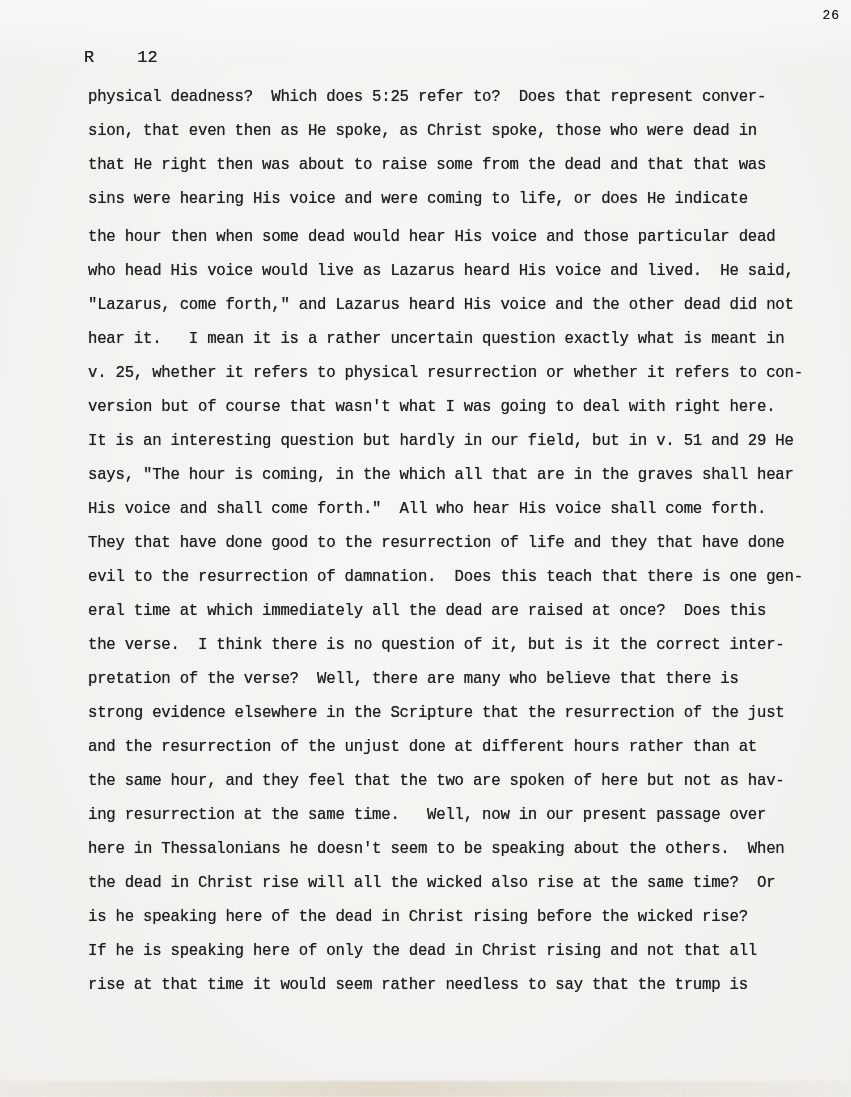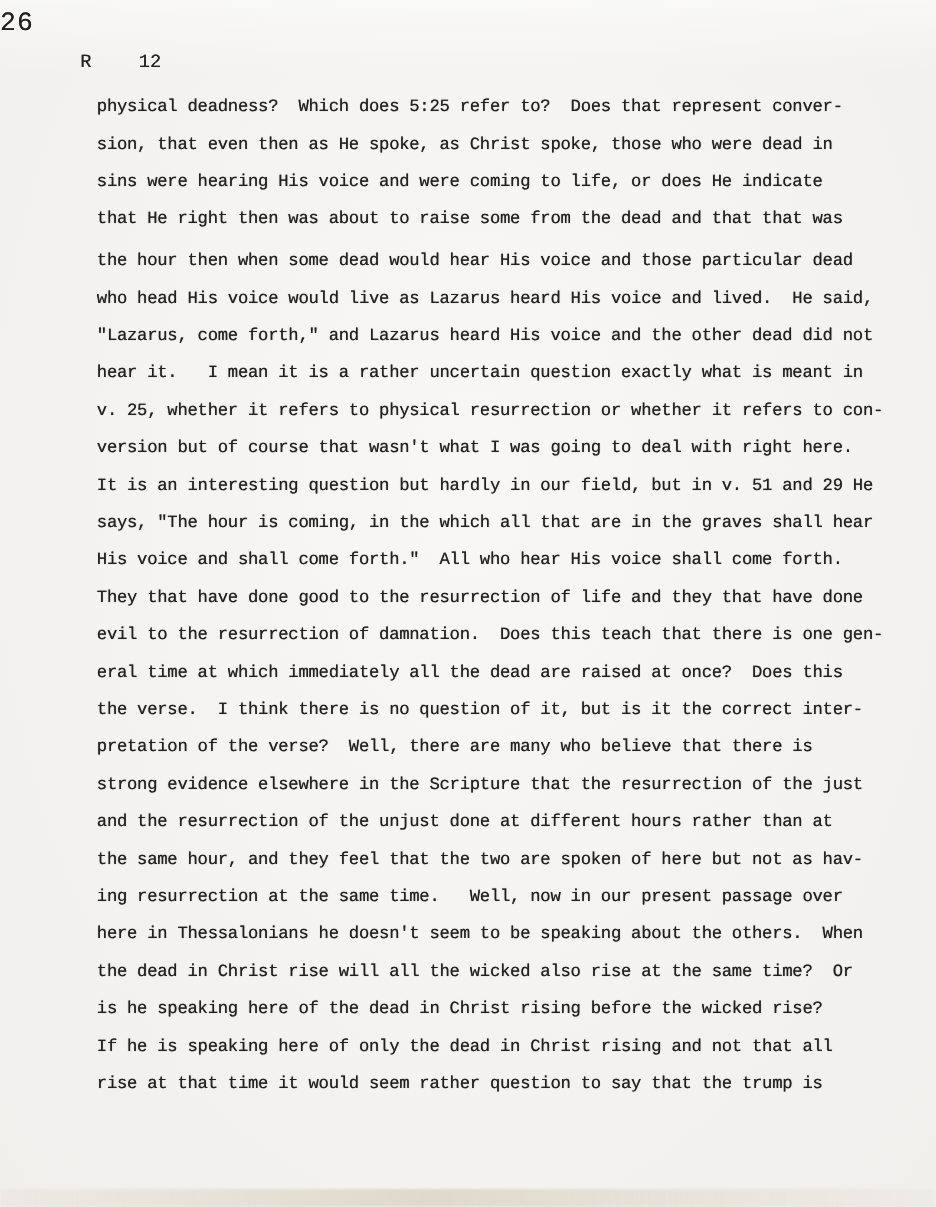--- a/index.html
+++ b/index.html
@@ -18,29 +18,29 @@
       radial-gradient(ellipse at 50% 40%, rgba(255,255,255,0.35), rgba(0,0,0,0.015));
     overflow: hidden;
     font-family: "Liberation Mono", "DejaVu Sans Mono", monospace;
     color: #222120;
   }
   .page-number {
     position: absolute;
     top: 8px;
     left: 0;
     right: 11px;
-    text-align: left;
-    font-size: 24px;
+    text-align: right;
+    font-size: 13px;
     letter-spacing: 1px;
     text-shadow: 0 0 0.6px rgba(20,20,20,0.7);
   }
   .ref-line {
     position: absolute;
     top: 48px;
-    left: 73px;
+    left: 84px;
     font-size: 17px;
     white-space: pre;
     text-shadow: 0 0 0.6px rgba(20,20,20,0.7);
   }
   .ref-line .ref-number {
     display: inline-block;
     margin-left: 43px;
   }
   .body-text {
     position: absolute;
@@ -74,22 +74,22 @@
 
 <div class="page">
 
   <div class="page-number">26</div>
 
   <div class="ref-line"><span>R</span><span class="ref-number">12</span></div>
 
   <div class="body-text">
     <div class="line">physical deadness?  Which does 5:25 refer to?  Does that represent conver-</div>
     <div class="line">sion, that even then as He spoke, as Christ spoke, those who were dead in</div>
+    <div class="line">that He right then was about to raise some from the dead and that that was</div>
     <div class="line">sins were hearing His voice and were coming to life, or does He indicate</div>
-    <div class="line">that He right then was about to raise some from the dead and that that was</div>
     <div class="line para-gap">the hour then when some dead would hear His voice and those particular dead</div>
     <div class="line">who head His voice would live as Lazarus heard His voice and lived.  He said,</div>
     <div class="line">"Lazarus, come forth," and Lazarus heard His voice and the other dead did not</div>
     <div class="line">hear it.   I mean it is a rather uncertain question exactly what is meant in</div>
     <div class="line">v. 25, whether it refers to physical resurrection or whether it refers to con-</div>
     <div class="line">version but of course that wasn't what I was going to deal with right here.</div>
     <div class="line">It is an interesting question but hardly in our field, but in v. 51 and 29 He</div>
     <div class="line">says, "The hour is coming, in the which all that are in the graves shall hear</div>
     <div class="line">His voice and shall come forth."  All who hear His voice shall come forth.</div>
     <div class="line">They that have done good to the resurrection of life and they that have done</div>
@@ -98,18 +98,18 @@
     <div class="line">the verse.  I think there is no question of it, but is it the correct inter-</div>
     <div class="line">pretation of the verse?  Well, there are many who believe that there is</div>
     <div class="line">strong evidence elsewhere in the Scripture that the resurrection of the just</div>
     <div class="line">and the resurrection of the unjust done at different hours rather than at</div>
     <div class="line">the same hour, and they feel that the two are spoken of here but not as hav-</div>
     <div class="line">ing resurrection at the same time.   Well, now in our present passage over</div>
     <div class="line">here in Thessalonians he doesn't seem to be speaking about the others.  When</div>
     <div class="line">the dead in Christ rise will all the wicked also rise at the same time?  Or</div>
     <div class="line">is he speaking here of the dead in Christ rising before the wicked rise?</div>
     <div class="line">If he is speaking here of only the dead in Christ rising and not that all</div>
-    <div class="line">rise at that time it would seem rather question to say that the trump is</div>
+    <div class="line">rise at that time it would seem rather needless to say that the trump is</div>
   </div>
 
   <div class="bottom-shade"></div>
 
 </div>
 
 </body></html>

